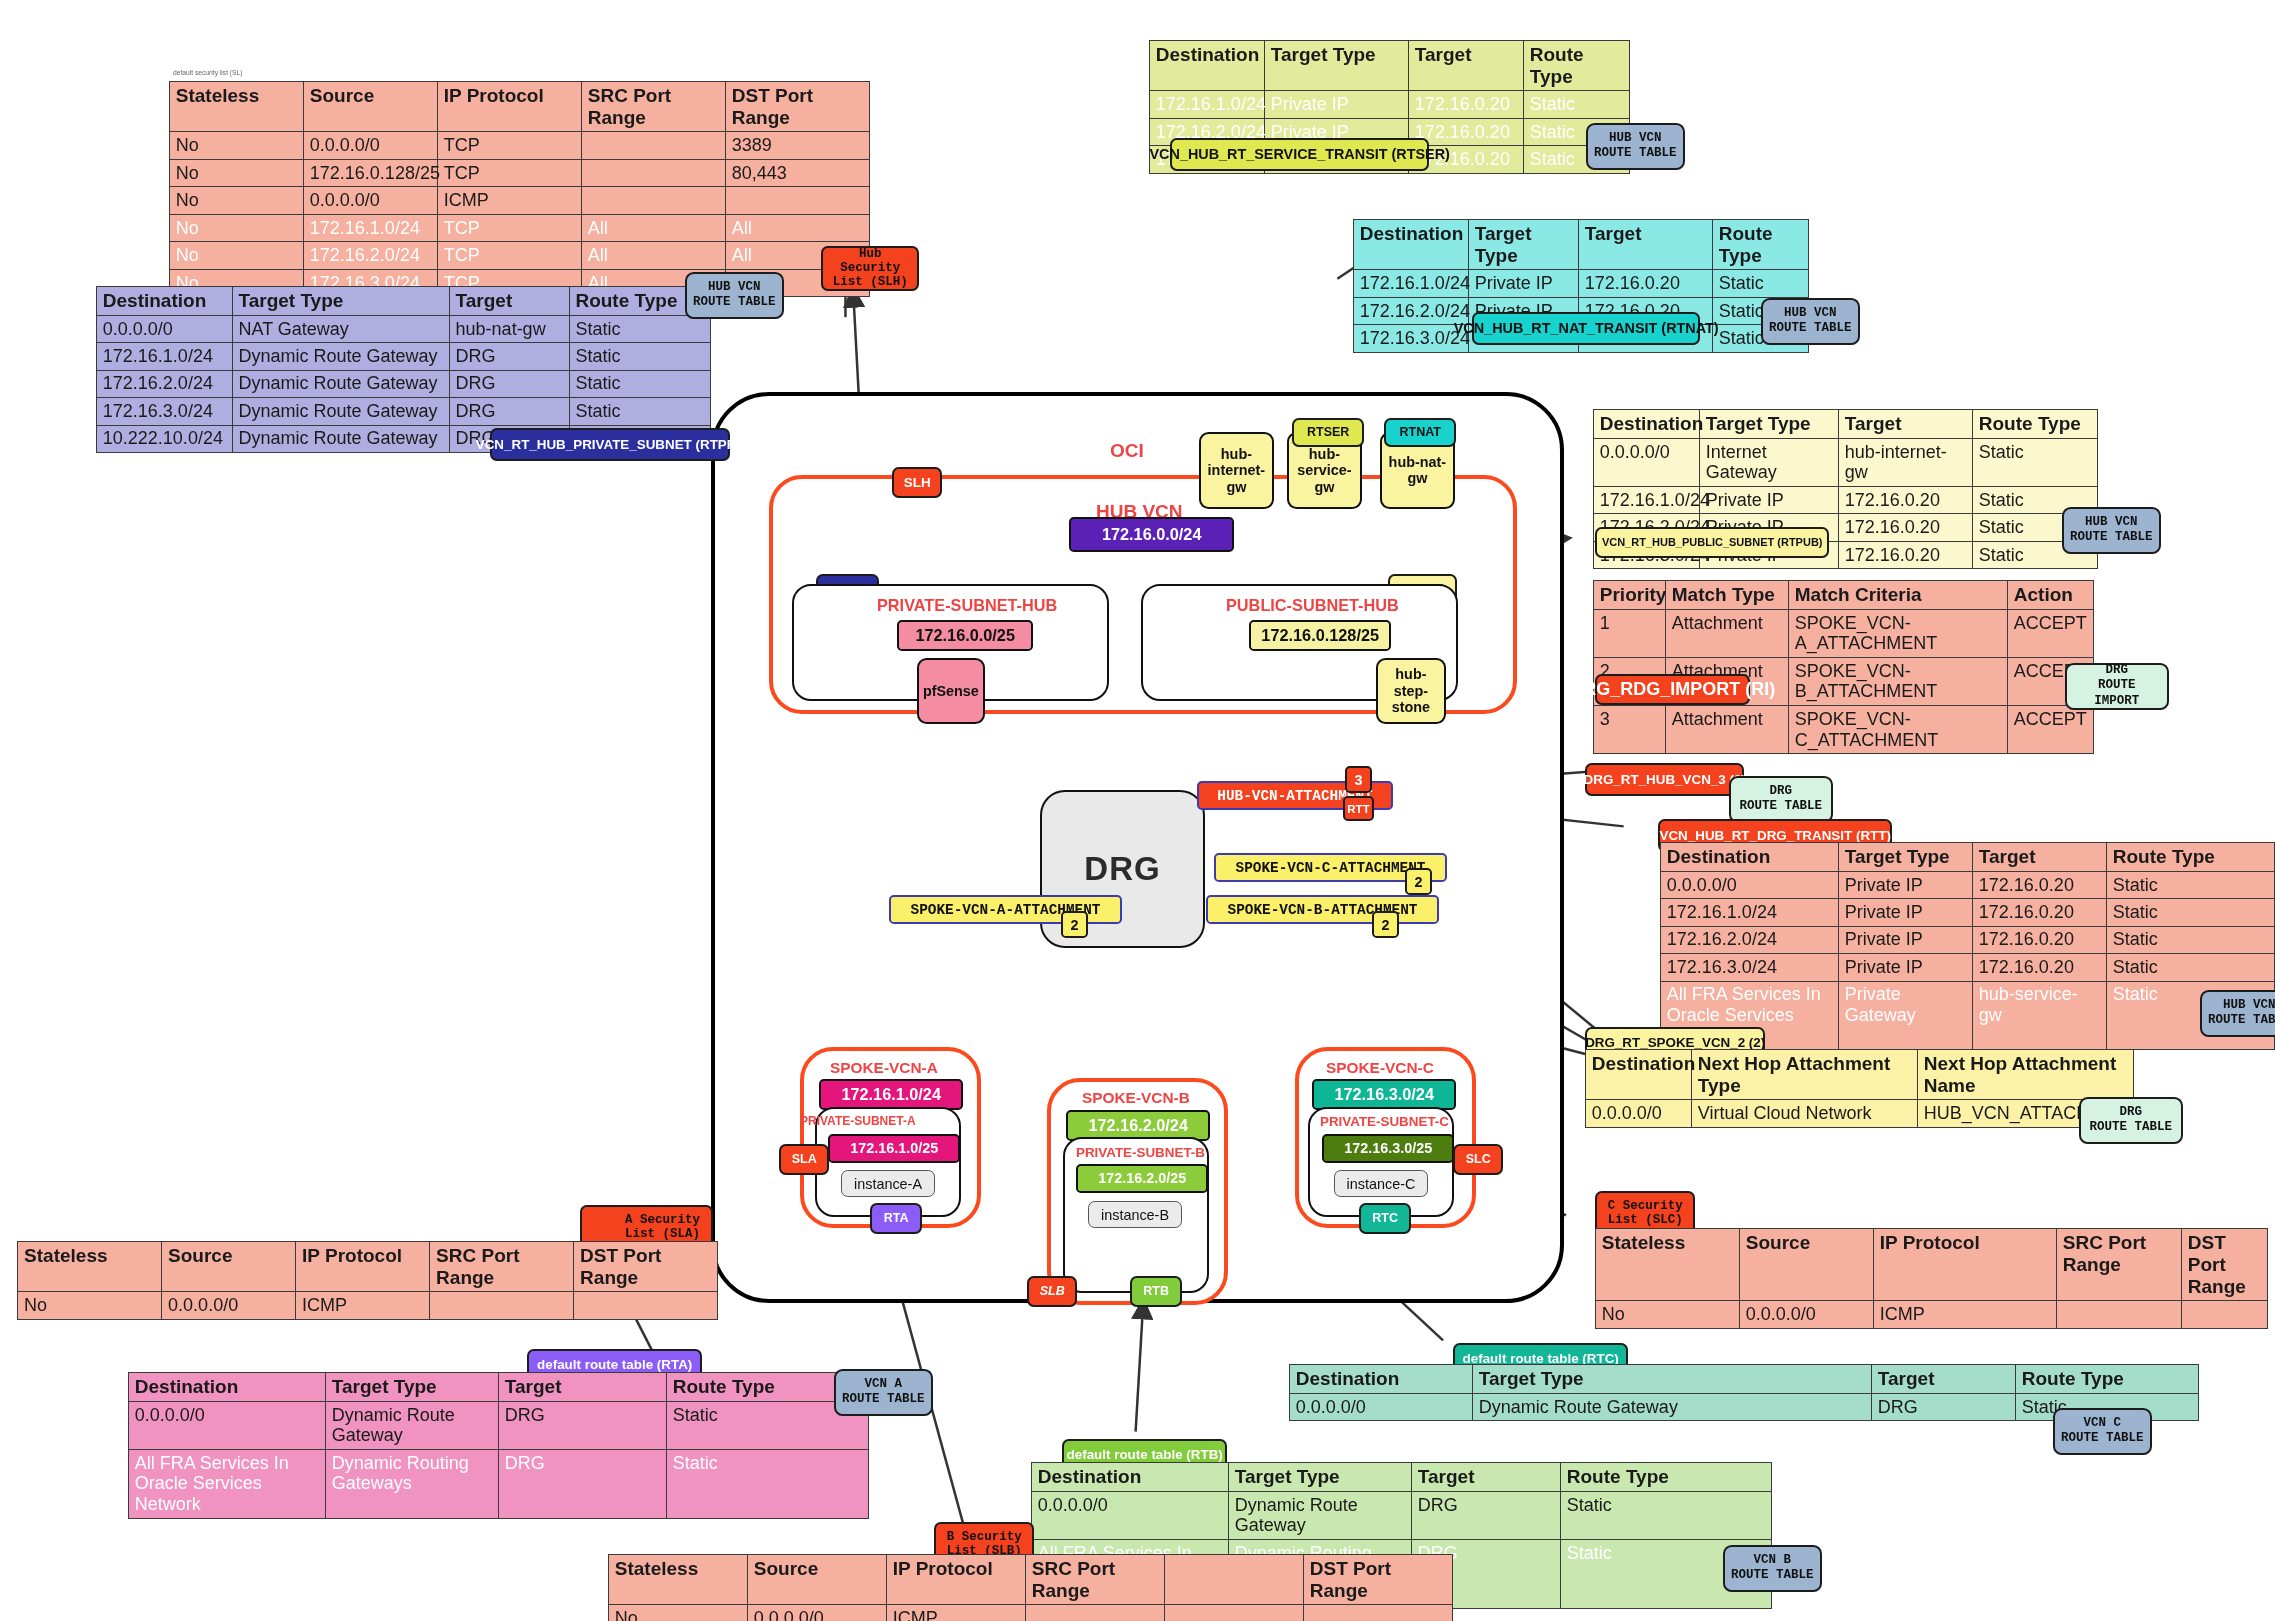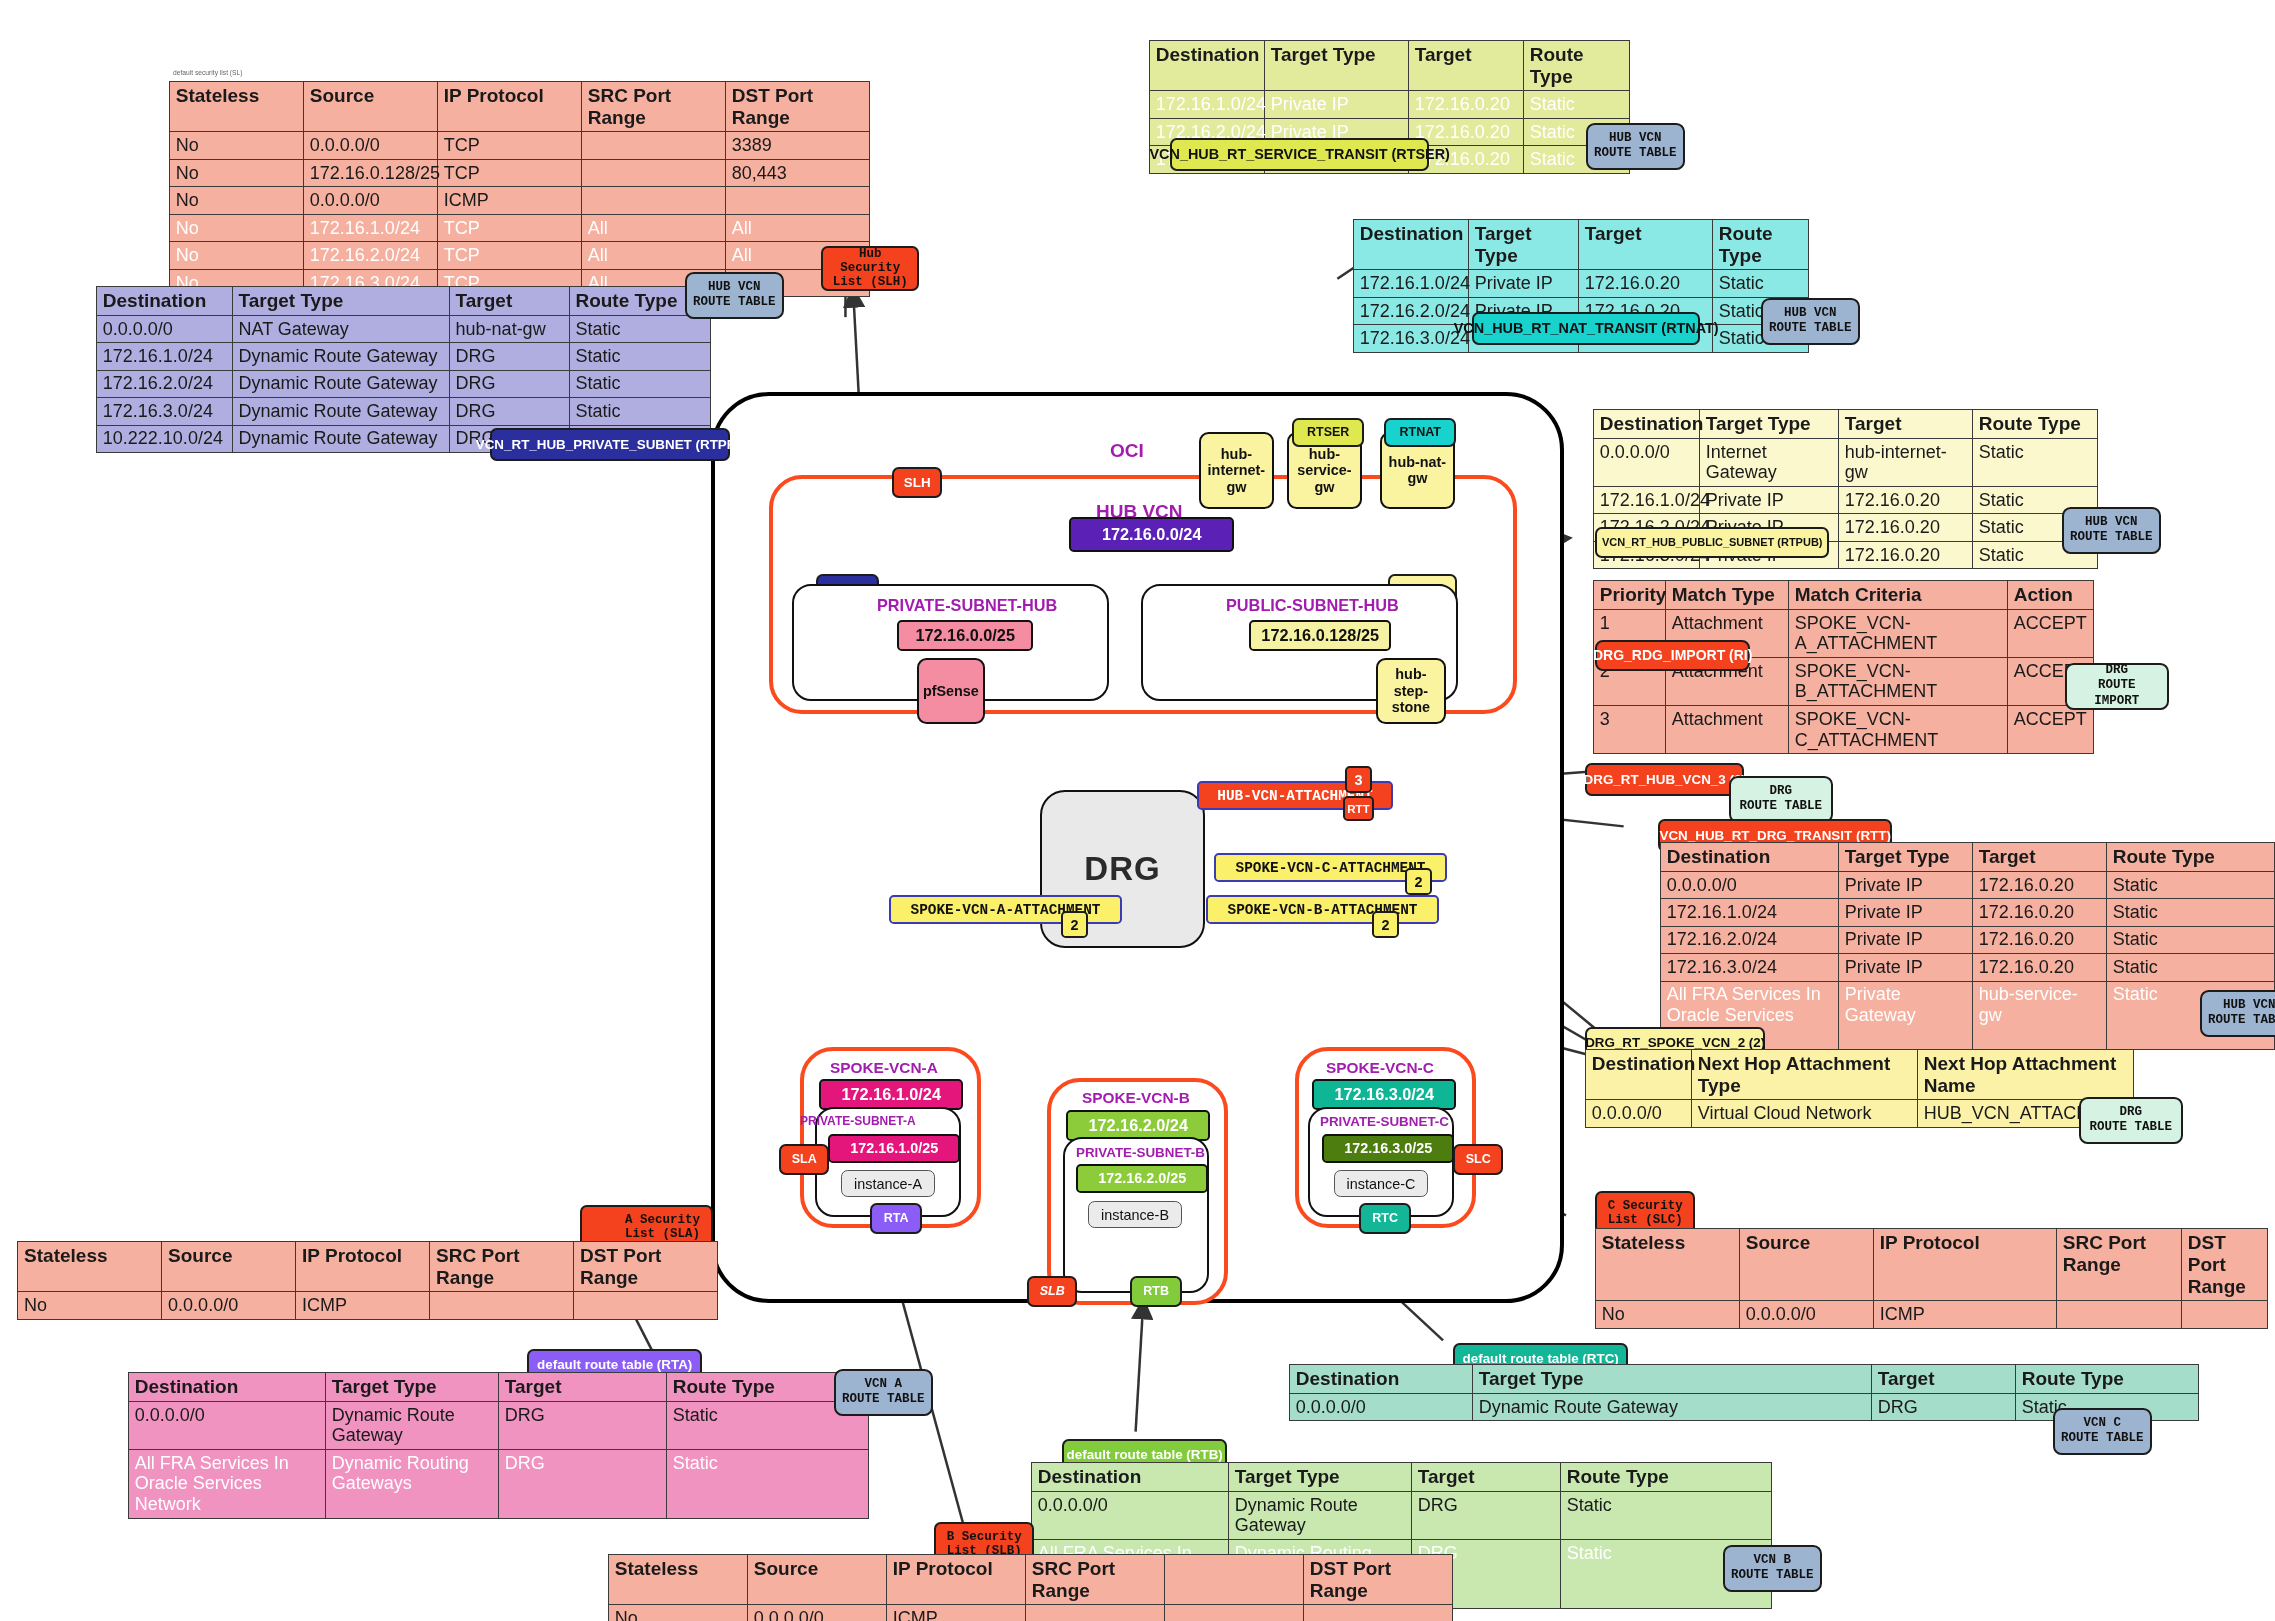--- a/index.html
+++ b/index.html
@@ -49,21 +49,21 @@
   .chip.blue{background:#9db4d0;}
   .chip.mint{background:#d6f2e2;}
 
   
   .oci-box{position:absolute;border:4.8px solid #000;border-radius:58px;background:#fff;}
   .vcn-box{position:absolute;border:4.8px solid #fb4b1e;border-radius:33px;background:#fff;}
   .sub-box{position:absolute;border:2.9px solid #111;border-radius:19px;background:#fff;}
   .drg-box{position:absolute;border:2.9px solid #111;border-radius:25px;background:#e9e9e9;
       display:flex;align-items:center;justify-content:center;
       font-size:33px;font-weight:bold;color:#2b2b2b;letter-spacing:1px;}
-  .lbl{position:absolute;font-size:16.3px;font-weight:bold;color:#a21caf;white-space:nowrap;}
+  .lbl{position:absolute;font-size:16.3px;font-weight:bold;color:#ef4444;white-space:nowrap;}
   .cidr{position:absolute;border:2.4px solid #111;border-radius:4.8px;
       font-size:16.3px;font-weight:bold;display:flex;align-items:center;justify-content:center;
       white-space:nowrap;padding:1.9px 7.7px;}
   .gw{position:absolute;border:2.9px solid #111;border-radius:9.6px;background:#faf3a0;
       font-size:14.4px;font-weight:bold;color:#111;text-align:center;line-height:1.15;
       display:flex;align-items:center;justify-content:center;padding:1.9px 2.9px;}
   .inst{position:absolute;border:1.9px solid #555;border-radius:6.7px;background:#ebebeb;
       font-size:14.4px;color:#111;display:flex;align-items:center;justify-content:center;}
   .att{position:absolute;border:2.9px solid #3b3bb5;border-radius:4.8px;
       font-family:"Liberation Mono",monospace;font-size:14.4px;font-weight:bold;
@@ -455,21 +455,21 @@
           <td>ACCEPT</td>
         </tr>
         <tr>
           <td>3</td>
           <td>Attachment</td>
           <td>SPOKE_VCN-C_ATTACHMENT</td>
           <td>ACCEPT</td>
         </tr>
       </tbody>
     </table>
-  <div class="pill red" style="left:1595px;top:640px;width:136px;height:21px;font-size:14px;border-radius:8px;">DRG_RDG_IMPORT (RI)</div>
+  <div class="pill red" style="left:1595px;top:674px;width:136px;height:21px;font-size:18px;">DRG_RDG_IMPORT (RI)</div>
   <div class="chip mint" style="left:2065px;top:663px;width:88px;height:35px;white-space:pre-line;">DRG
 ROUTE  IMPORT</div>
 
   <div class="pill red" style="left:1585px;top:763px;width:140px;height:23px;font-size:13.4px;">DRG_RT_HUB_VCN_3 (3)</div>
   <div class="chip mint" style="left:1729px;top:776px;width:88px;height:35px;white-space:pre-line;">DRG
 ROUTE  TABLE</div>
 
   <div class="pill red" style="left:1658px;top:819px;width:215px;height:23px;font-size:13.4px;">VCN_HUB_RT_DRG_TRANSIT (RTT)</div>
   <table class="t salmon pos" style="left:1660px;top:842px;width:615px;">
     <colgroup>

